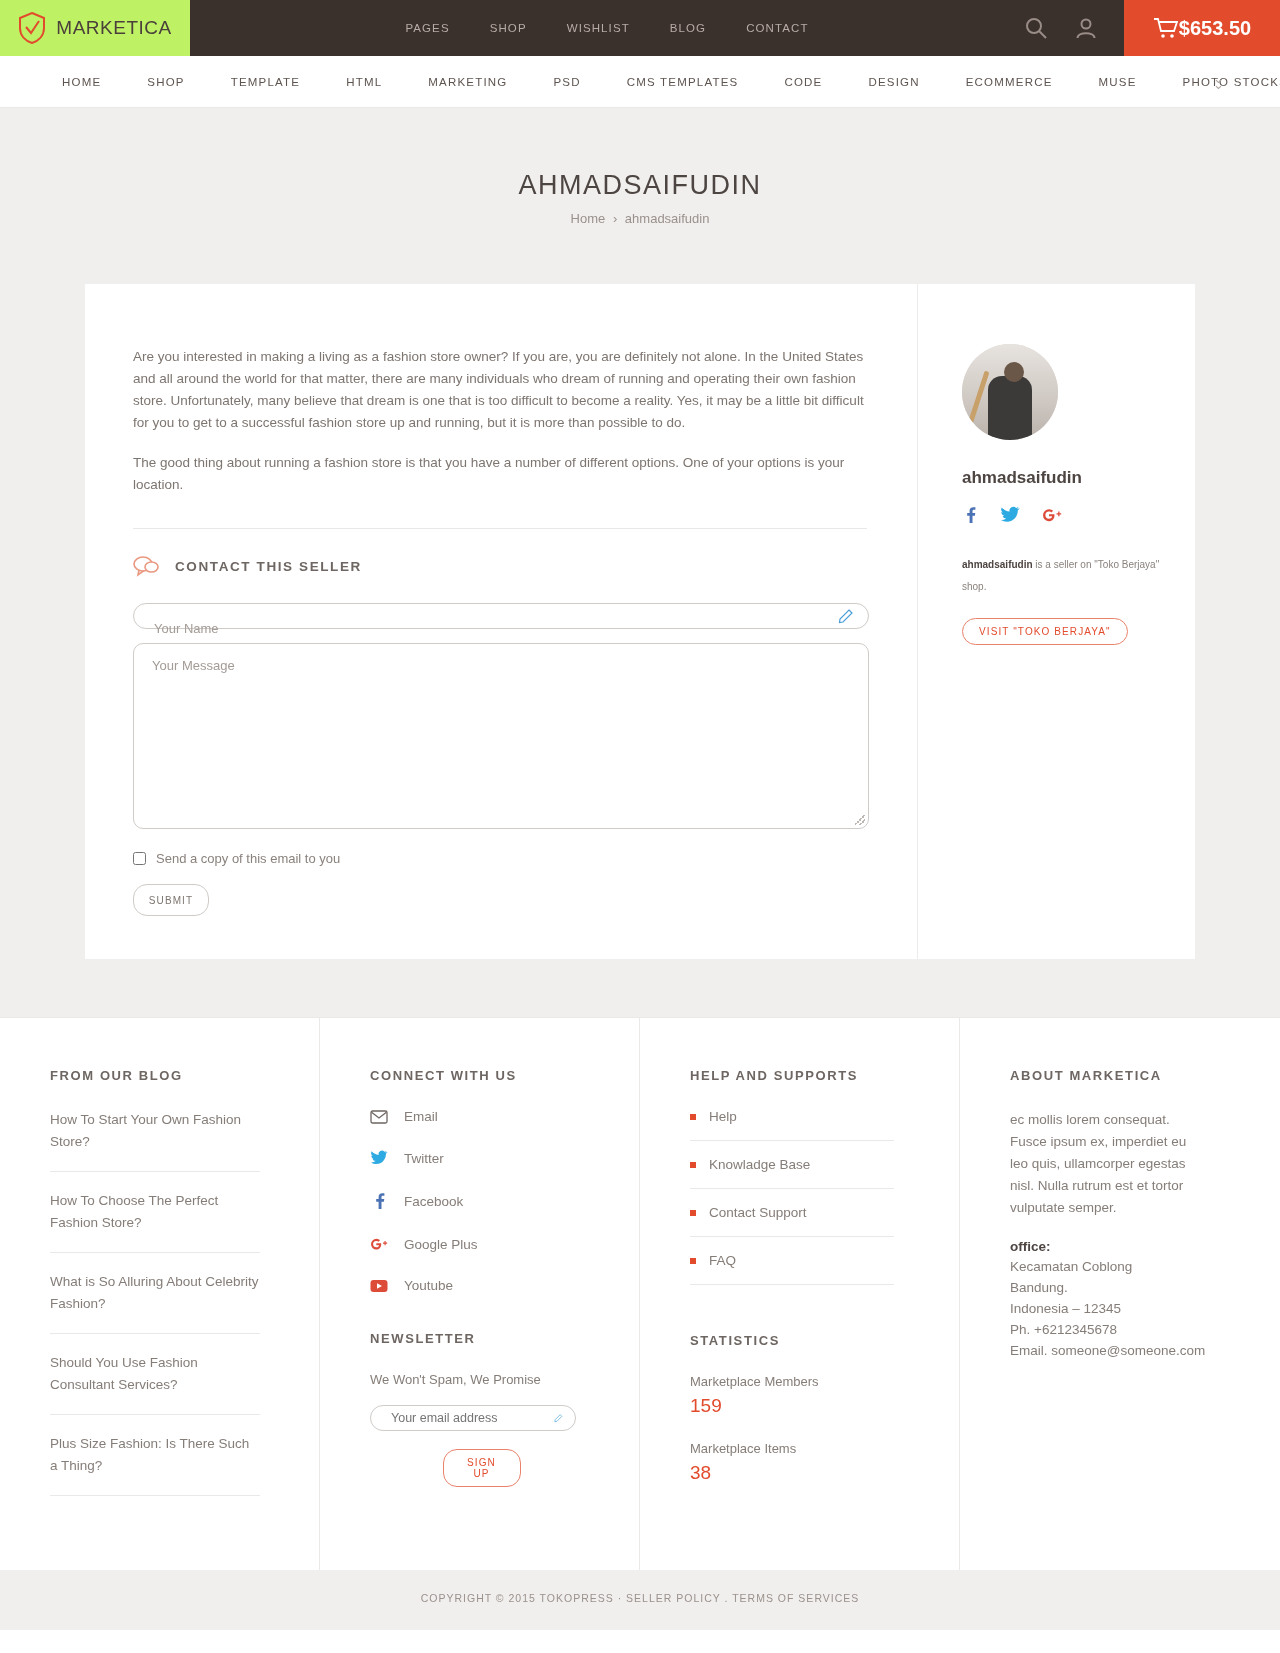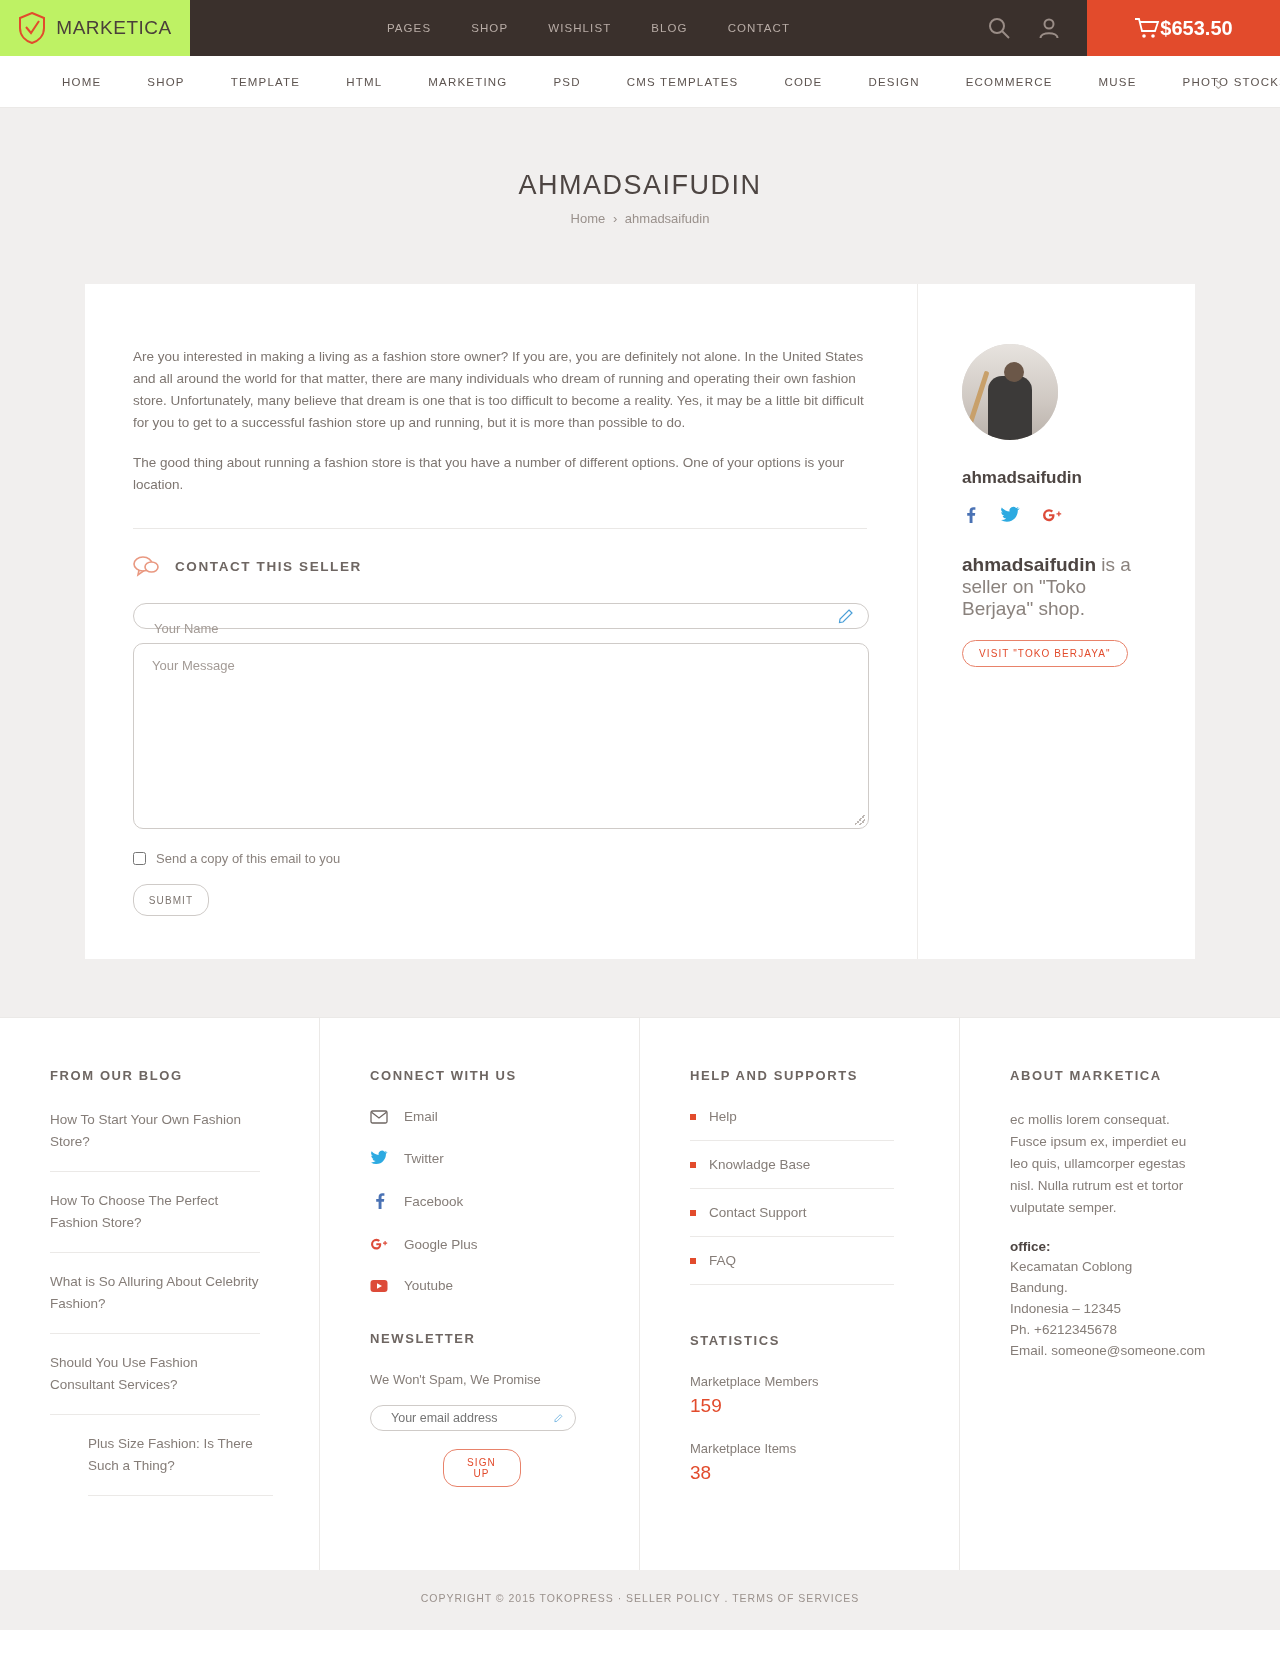--- a/index.html
+++ b/index.html
@@ -50,21 +50,21 @@
   }
   .top-icons {
     display: flex;
     align-items: center;
     gap: 26px;
     padding-right: 26px;
   }
   .top-icons svg { display:block; }
   .cart-box {
     background: #e24b2c;
-    width: 193px;
+    width: 156px;
     display: flex;
     align-items: center;
     justify-content: center;
     color: #fff;
   }
   .cart-amount { font-size: 20px; font-weight: bold; }
 
   
   .mainnav {
     height: 52px;
@@ -228,21 +228,21 @@
   }
   .av-sky { position:absolute; inset:0; background: linear-gradient(180deg,#e7e3df 0%, #cfc8c2 60%, #b9b1aa 100%); }
   .av-body { position:absolute; left:26px; top:32px; width:44px; height:64px; background:#3c3a39; border-radius:14px 14px 0 0; }
   .av-head { position:absolute; left:42px; top:18px; width:20px; height:20px; border-radius:50%; background:#6b5748; }
   .av-stick { position:absolute; left:14px; top:26px; width:5px; height:56px; background:#c8a06a; transform: rotate(18deg); border-radius:2px;}
   .seller-name {
     font-size: 17px; color: #4d4542; font-weight: bold;
     margin: 0 0 18px;
   }
   .social-row { display:flex; gap: 22px; margin-bottom: 26px; align-items:center; }
-  .seller-desc { font-size: 19px; line-height: 22px; color: #8a827d; margin: 0 0 20px; }
+  .seller-desc { font-size: 10px; line-height: 22px; color: #8a827d; margin: 0 0 20px; }
   .seller-desc b { color: #4d4542; }
   .visit-btn {
     display: inline-block;
     border: 1px solid #e8826a;
     border-radius: 14px;
     color: #e24b2c;
     font-size: 10px;
     letter-spacing: 1.1px;
     padding: 7px 16px;
     text-decoration: none;
@@ -271,21 +271,21 @@
     display: block;
     font-size: 13.5px;
     line-height: 22px;
     color: #857d78;
     text-decoration: none;
     padding-bottom: 18px;
     border-bottom: 1px solid #ebe9e7;
     margin-bottom: 18px;
     max-width: 210px;
   }
-  .blog-link:last-child { border-bottom: 1px solid #ebe9e7; margin-left: 38px; }
+  .blog-link:last-child { border-bottom: 1px solid #ebe9e7; }
 
   .social-link {
     display: flex; align-items: center; gap: 16px;
     font-size: 13.5px; color: #857d78;
     text-decoration: none;
     margin-bottom: 26px;
   }
   .news-note { font-size: 13px; color: #857d78; margin: 0 0 18px; }
   .news-field {
     width: 206px; height: 26px;

